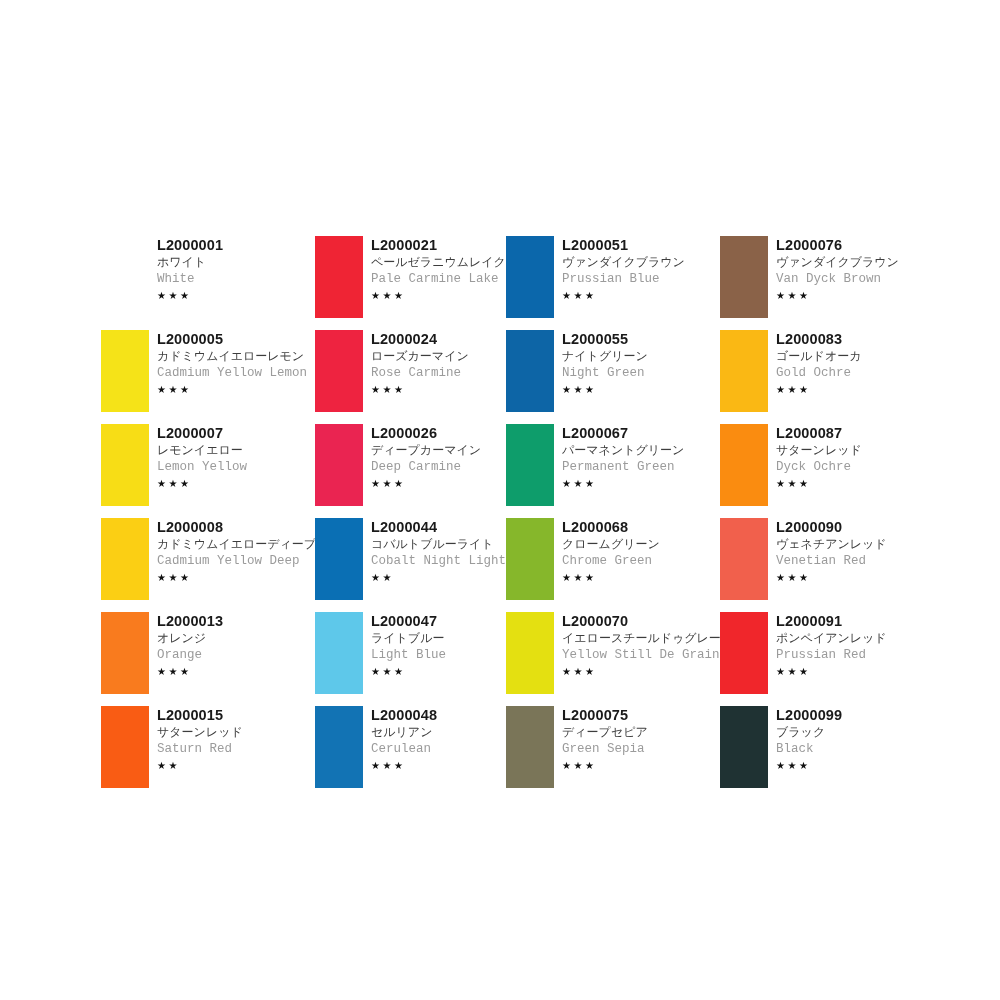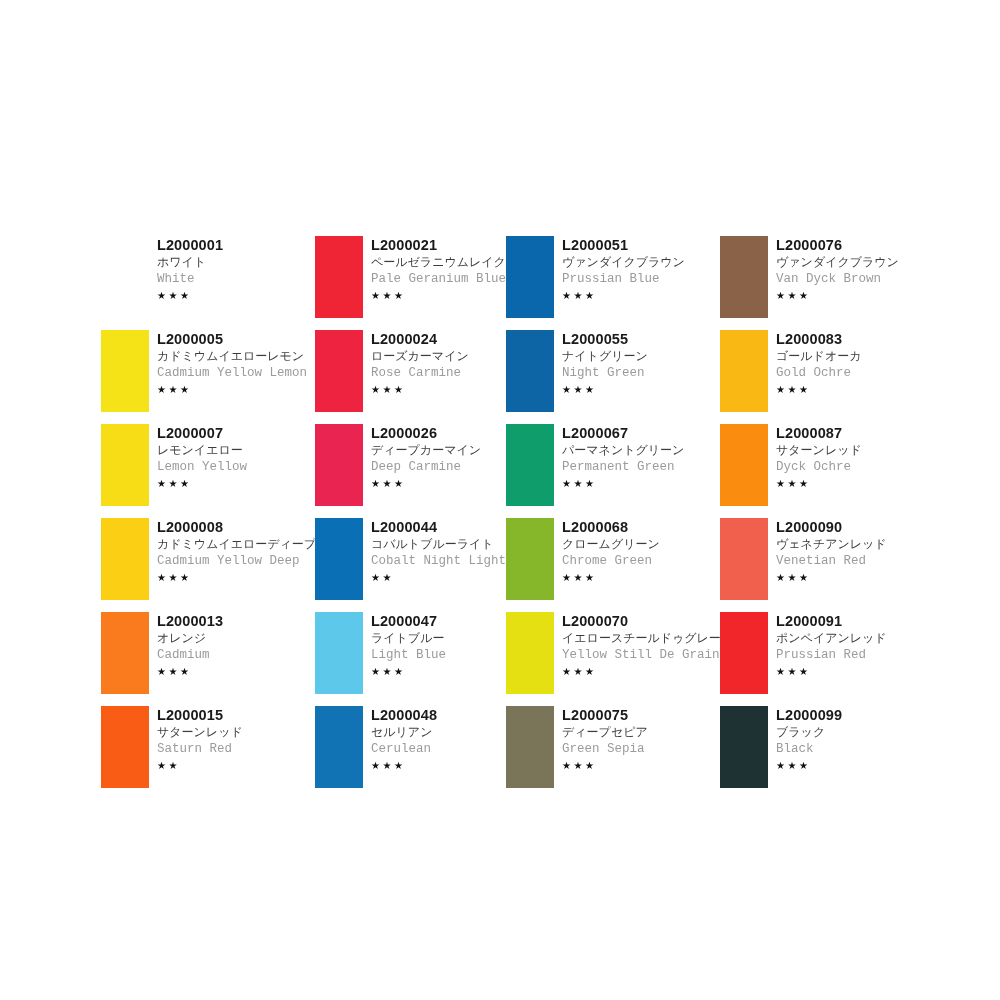--- a/index.html
+++ b/index.html
@@ -132,41 +132,41 @@
             <div class="swatch-kana">カドミウムイエローディープ</div>
             <div class="swatch-name">Cadmium Yellow Deep</div>
             <div class="swatch-stars">★★★</div>
           </div>
         </div>
         <div class="swatch-entry">
           <div class="swatch-chip" style="background-color: rgb(249, 123, 30);"></div>
           <div class="swatch-info">
             <div class="swatch-code">L2000013</div>
             <div class="swatch-kana">オレンジ</div>
-            <div class="swatch-name">Cadmium</div>
+            <div class="swatch-name">Orange</div>
             <div class="swatch-stars">★★★</div>
           </div>
         </div>
         <div class="swatch-entry">
           <div class="swatch-chip" style="background-color: rgb(249, 92, 20);"></div>
           <div class="swatch-info">
             <div class="swatch-code">L2000015</div>
             <div class="swatch-kana">サターンレッド</div>
             <div class="swatch-name">Saturn Red</div>
             <div class="swatch-stars">★★</div>
           </div>
         </div>
       </div>
       <div class="swatch-column">
         <div class="swatch-entry">
           <div class="swatch-chip" style="background-color: rgb(239, 36, 52);"></div>
           <div class="swatch-info">
             <div class="swatch-code">L2000021</div>
             <div class="swatch-kana">ペールゼラニウムレイク</div>
-            <div class="swatch-name">Pale Geranium Blue</div>
+            <div class="swatch-name">Pale Carmine Lake</div>
             <div class="swatch-stars">★★★</div>
           </div>
         </div>
         <div class="swatch-entry">
           <div class="swatch-chip" style="background-color: rgb(238, 35, 64);"></div>
           <div class="swatch-info">
             <div class="swatch-code">L2000024</div>
             <div class="swatch-kana">ローズカーマイン</div>
             <div class="swatch-name">Rose Carmine</div>
             <div class="swatch-stars">★★★</div>

